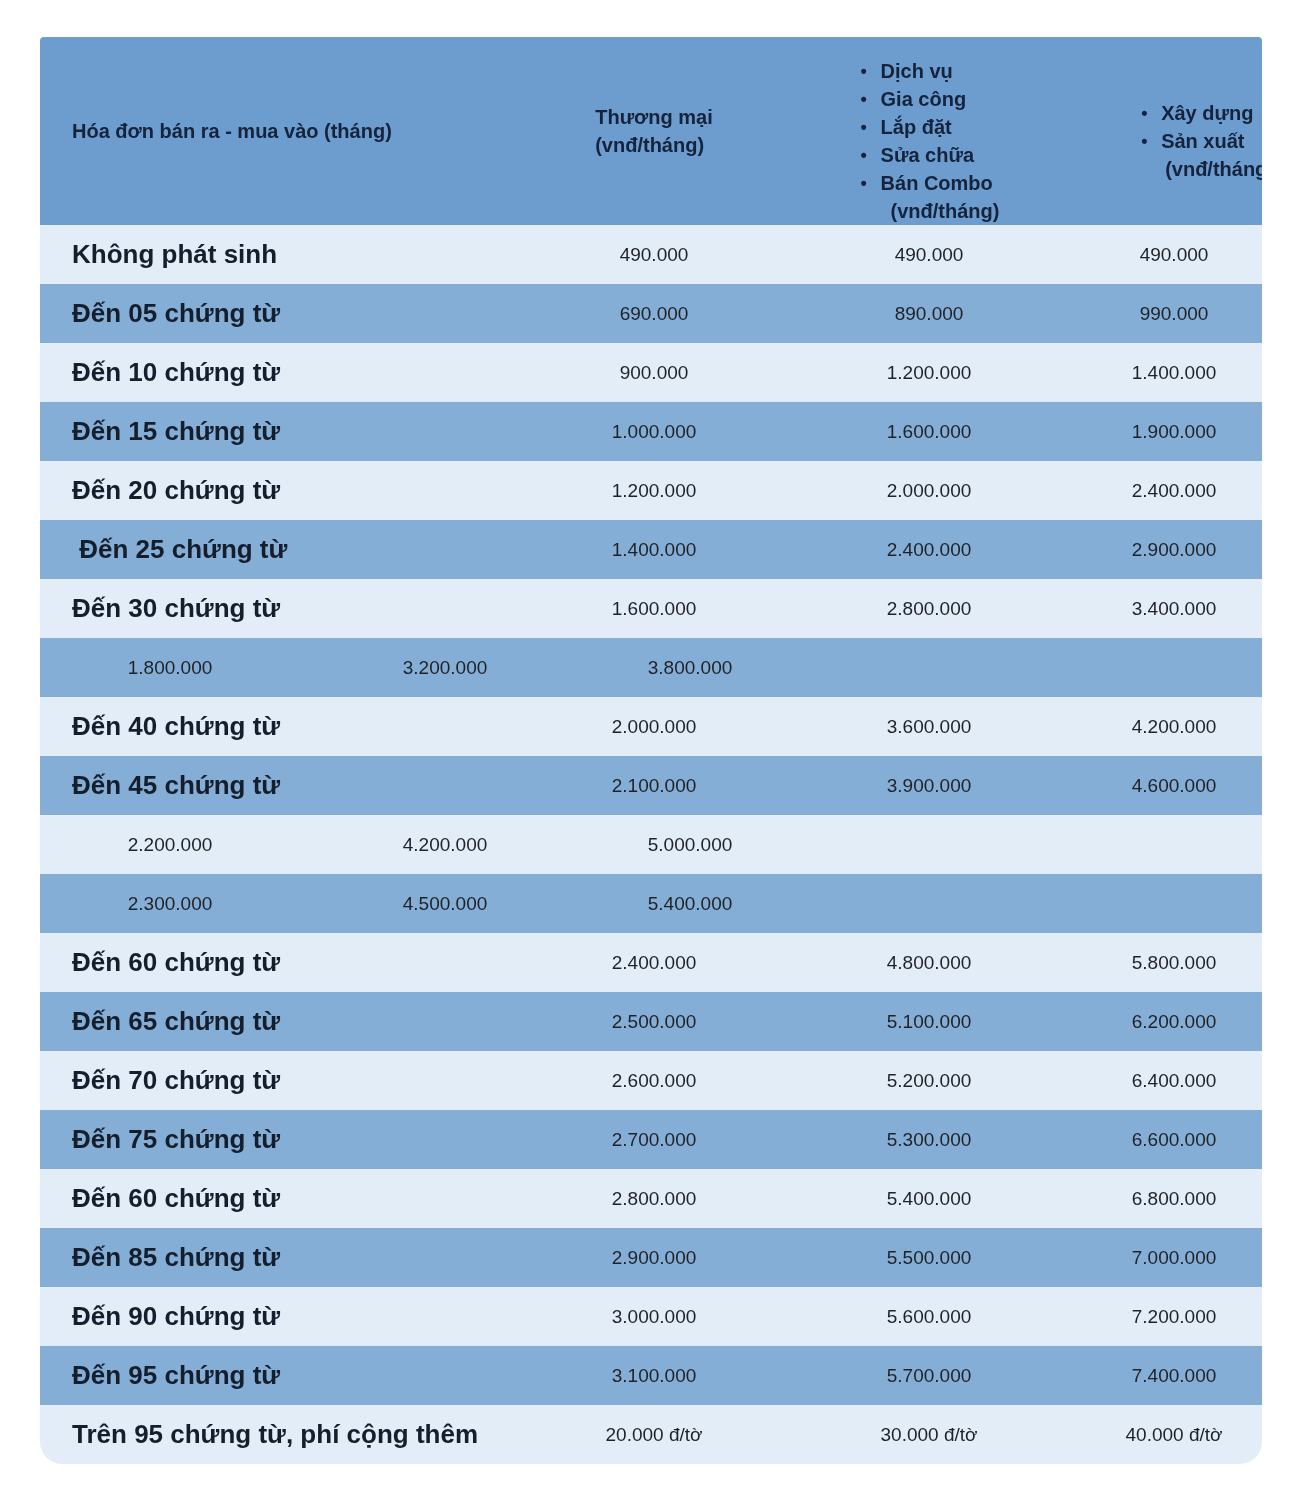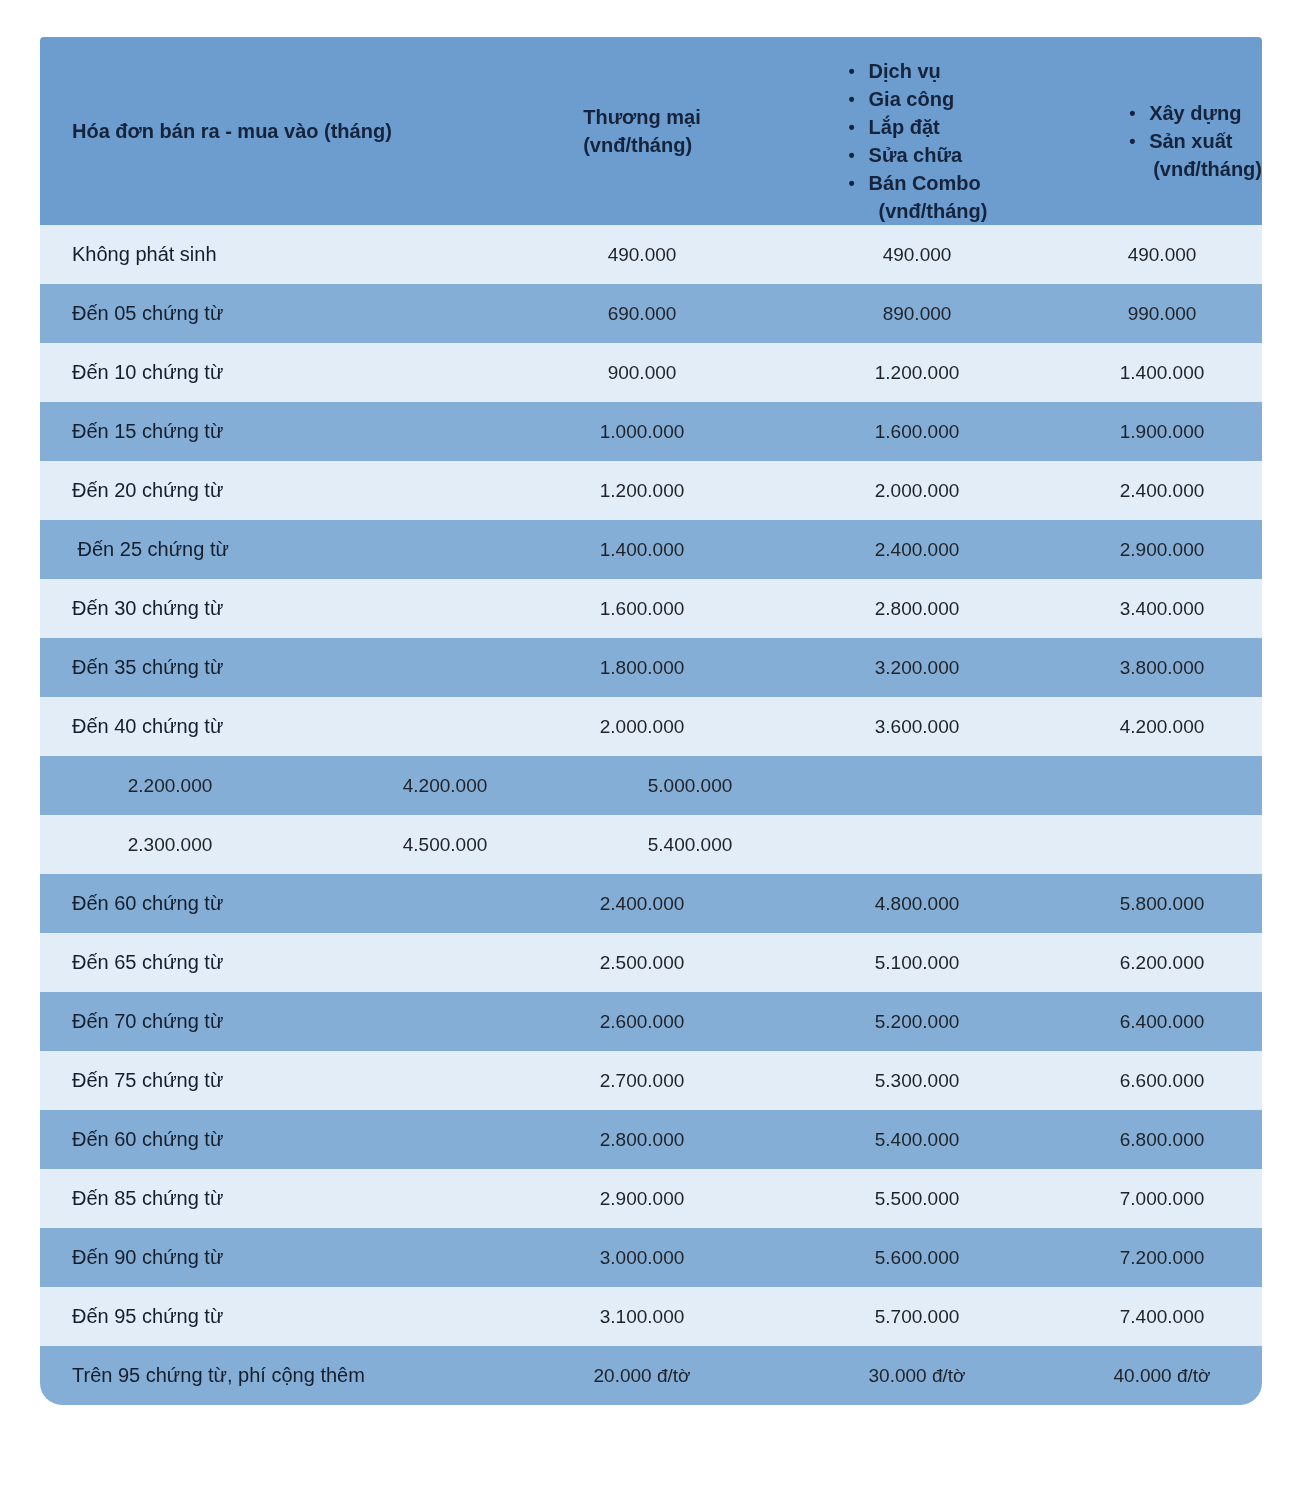--- a/index.html
+++ b/index.html
@@ -22,21 +22,21 @@
   }
   .header-row{
     display:flex;
     background:var(--header-bg);
     min-height:186px;
     color:var(--header-text);
     font-weight:bold;
     align-items:center;
   }
   .cell{flex:none;}
-  .col1{width:472px;padding-left:32px;}
+  .col1{width:472px;padding-left:20px;margin-left:12px;}
   .col2{width:260px;display:flex;justify-content:center;align-items:flex-end;}
   .col3{width:290px;display:flex;justify-content:center;}
   .col4{width:200px;display:flex;justify-content:flex-end;}
   .header-row .col1{font-size:20px;}
   .hdr-block{font-size:20px;line-height:28px;text-align:left;}
   .hdr-list{list-style:none;margin-top:20px;}
   .hdr-list li{position:relative;padding-left:22px;line-height:28px;}
   .hdr-list li::before{
     content:"•";
     position:absolute;left:2px;top:0;
@@ -45,22 +45,22 @@
   .unit-line{padding-left:32px;line-height:28px;}
   .col4 .unit-line{padding-left:26px;}
   .row{
     display:flex;
     align-items:center;
     height:59px;
   }
   .row:nth-child(odd){background:var(--row-light-bg);}
   .row:nth-child(even){background:var(--row-dark-bg);}
   .row-label{
-    font-size:20px;
-    font-weight:normal;
+    font-size:26px;
+    font-weight:bold;
     color:var(--label-text);
   }
   .num{
     font-size:19px;
     font-weight:normal;
     color:var(--value-text);
     text-align:center;
     display:block;
   }
 </style>
@@ -148,33 +148,38 @@
       </div>
 
       <div class="row">
         <div class="cell col1 row-label">Đến 30 chứng từ</div>
         <div class="cell col2 num">1.600.000</div>
         <div class="cell col3 num">2.800.000</div>
         <div class="cell col4 num">3.400.000</div>
       </div>
 
       <div class="row">
-        <div class="cell col1 row-label">Đến 35 chứng từ</div>
         <div class="cell col2 num">1.800.000</div>
         <div class="cell col3 num">3.200.000</div>
         <div class="cell col4 num">3.800.000</div>
       </div>
 
       <div class="row">
         <div class="cell col1 row-label">Đến 40 chứng từ</div>
         <div class="cell col2 num">2.000.000</div>
         <div class="cell col3 num">3.600.000</div>
         <div class="cell col4 num">4.200.000</div>
       </div>
 
+      <div class="row">
+        <div class="cell col1 row-label">Đến 45 chứng từ</div>
+        <div class="cell col2 num">2.100.000</div>
+        <div class="cell col3 num">3.900.000</div>
+        <div class="cell col4 num">4.600.000</div>
+      </div>
 
       <div class="row">
         <div class="cell col2 num">2.200.000</div>
         <div class="cell col3 num">4.200.000</div>
         <div class="cell col4 num">5.000.000</div>
       </div>
 
       <div class="row">
         <div class="cell col2 num">2.300.000</div>
         <div class="cell col3 num">4.500.000</div>

